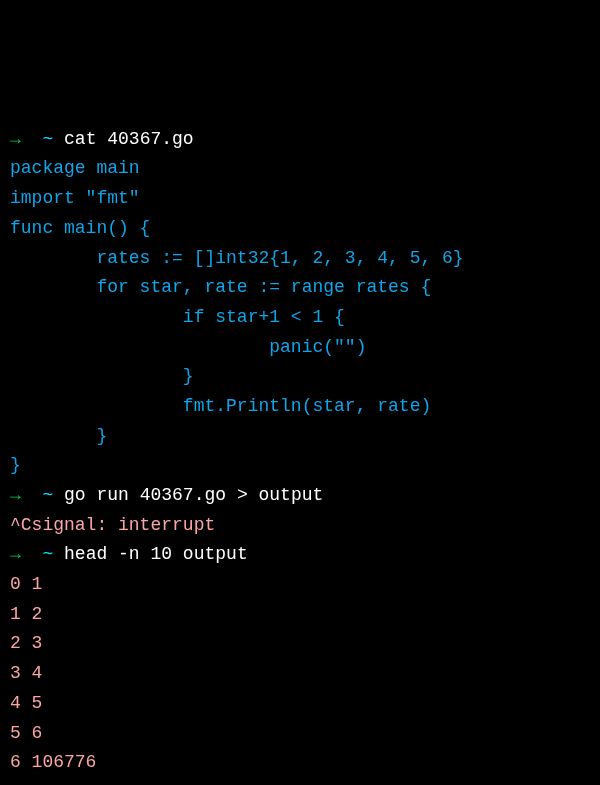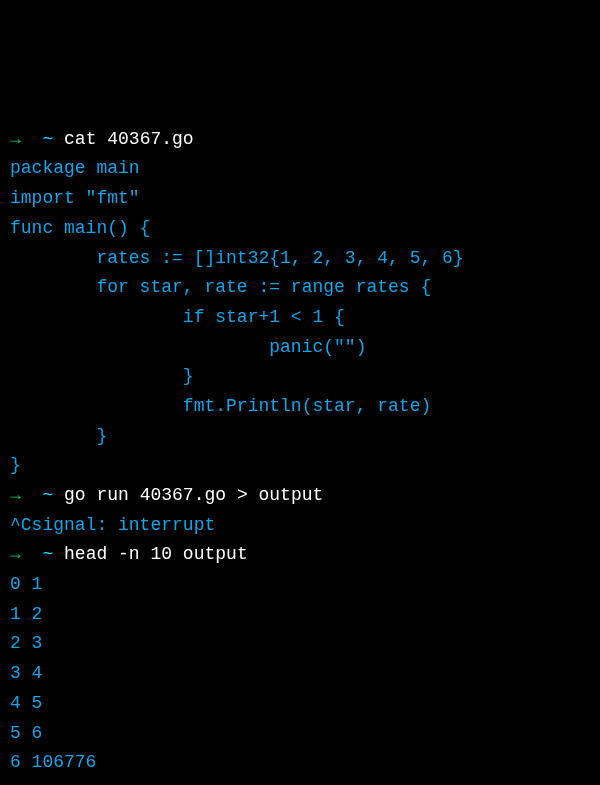--- a/index.html
+++ b/index.html
@@ -27,21 +27,21 @@
     
     .tilde {
       color: #00e5ff;
     }
     
     .cmd {
       color: #ffffff;
     }
     
     .output {
-      color: #0ea5e9;
+      color: #fca5a5;
     }
     
     .code-line {
       color: #0ea5e9;
     }
     
     .prompt-line {
       display: inline;
     }
     

